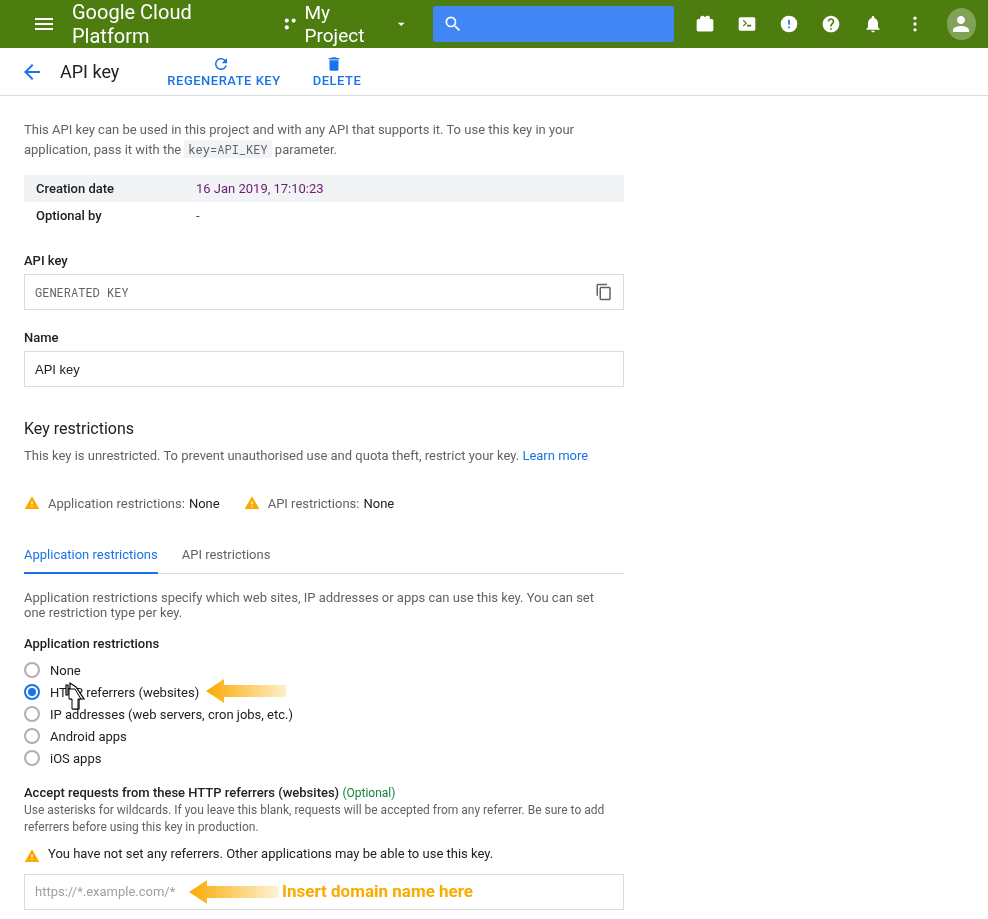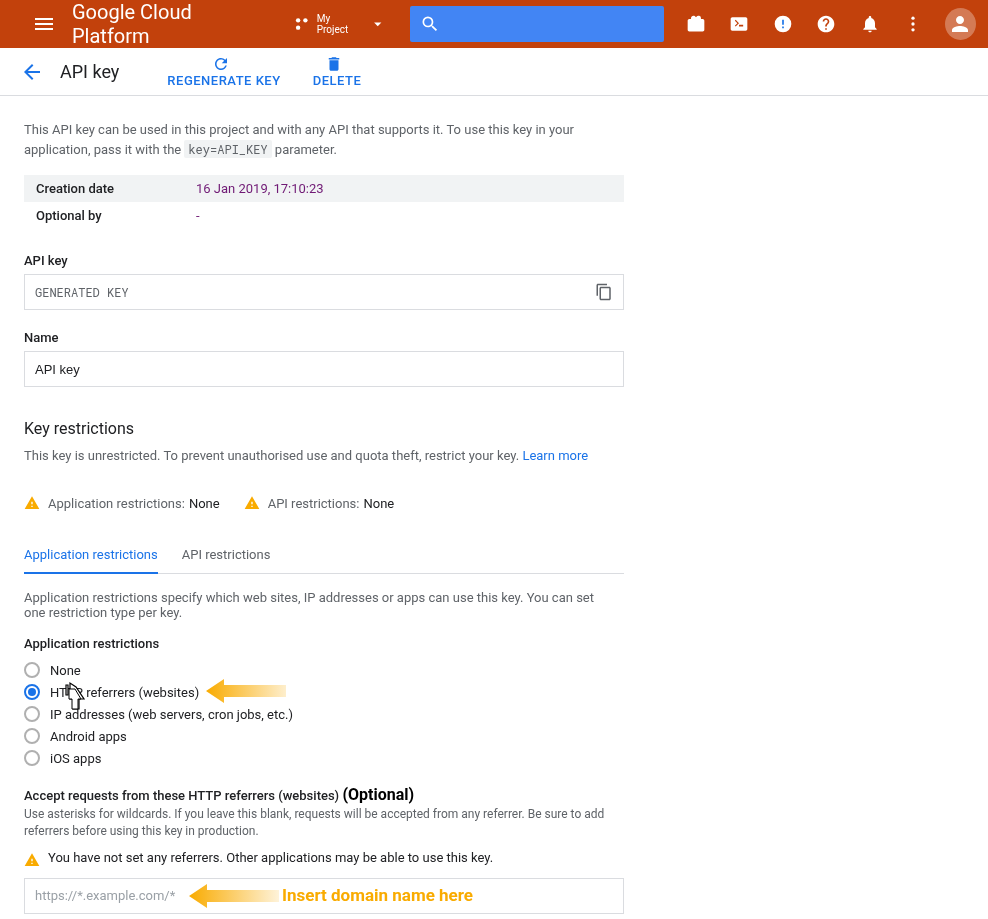--- a/index.html
+++ b/index.html
@@ -1,21 +1,21 @@
 <!DOCTYPE html>
 <html><head>
 <meta charset="utf-8">
 <style>
 * { box-sizing: border-box; margin: 0; padding: 0; }
 body { font-family: Roboto, "Helvetica Neue", Arial, sans-serif; font-size: 13px; color: #202124; background: #fff; width: 988px; }
 
-.header { background: #c2410c; height: 48px; display: flex; align-items: center; padding: 0 12px; color: #fff; }
+.header { background: #4d7c0f; height: 48px; display: flex; align-items: center; padding: 0 12px; color: #fff; }
 .header .menu-icon { width: 24px; height: 24px; cursor: pointer; margin-right: 16px; }
 .header .logo { font-size: 20px; font-weight: 400; margin-right: 24px; font-family: "Product Sans", Roboto, Arial, sans-serif; }
-.header .project-selector { display: flex; align-items: center; cursor: pointer; font-size: 10px; }
+.header .project-selector { display: flex; align-items: center; cursor: pointer; font-size: 19px; }
 .header .project-selector .picon { width: 18px; height: 18px; margin-right: 6px; }
 .header .project-selector .dropdown { margin-left: 6px; }
 .header .search-box { margin-left: 24px; background: #4285f4; height: 36px; width: 260px; border-radius: 2px; display: flex; align-items: center; padding: 0 10px; }
 .header .spacer { flex: 1; }
 .header .icon-btn { width: 24px; height: 24px; margin-left: 20px; cursor: pointer; display: flex; align-items: center; justify-content: center; }
 .header .avatar { width: 32px; height: 32px; background: rgba(255,255,255,0.3); border-radius: 50%; margin-left: 20px; display: flex; align-items: center; justify-content: center; }
 
 .subheader { height: 48px; display: flex; align-items: center; padding: 0 20px; border-bottom: 1px solid #dadce0; }
 .subheader .back-icon { width: 24px; height: 24px; cursor: pointer; margin-right: 16px; color: #1a73e8; }
 .subheader .title { font-size: 18px; color: #202124; margin-right: 48px; }
@@ -52,21 +52,21 @@
 .tab { padding: 10px 0; margin-right: 24px; font-size: 13px; color: #5f6368; cursor: pointer; }
 .tab.active { color: #1a73e8; border-bottom: 2px solid #1a73e8; margin-bottom: -1px; }
 
 .radio-group { margin-bottom: 16px; }
 .radio-item { display: flex; align-items: center; padding: 3px 0; cursor: pointer; font-size: 13px; }
 .radio-item .radio { width: 16px; height: 16px; border: 2px solid #b0b0b0; border-radius: 50%; margin-right: 10px; display: flex; align-items: center; justify-content: center; flex-shrink: 0; }
 .radio-item.selected .radio { border-color: #1a73e8; }
 .radio-item.selected .radio::after { content: ''; width: 8px; height: 8px; background: #1a73e8; border-radius: 50%; }
 
 .sub-label { font-weight: 500; font-size: 13px; }
-.optional { color: #000000; font-weight: 700; font-size: 16px; }
+.optional { color: #15803d; font-weight: 400; font-size: 12px; }
 .hint { color: #5f6368; font-size: 12px; line-height: 1.4; margin-top: 2px; margin-bottom: 10px; }
 .warn-full { display: flex; align-items: flex-start; font-size: 13px; color: #202124; margin-bottom: 10px; }
 .note { font-size: 13px; color: #5f6368; margin: 24px 0; }
 
 
 .annot-arrow { position: absolute; pointer-events: none; }
 .annot-cursor { position: absolute; pointer-events: none; }
 .annot-text { position: absolute; color: #f9ab00; font-weight: 700; font-size: 17px; pointer-events: none; }
 .rel { position: relative; }
 </style>

